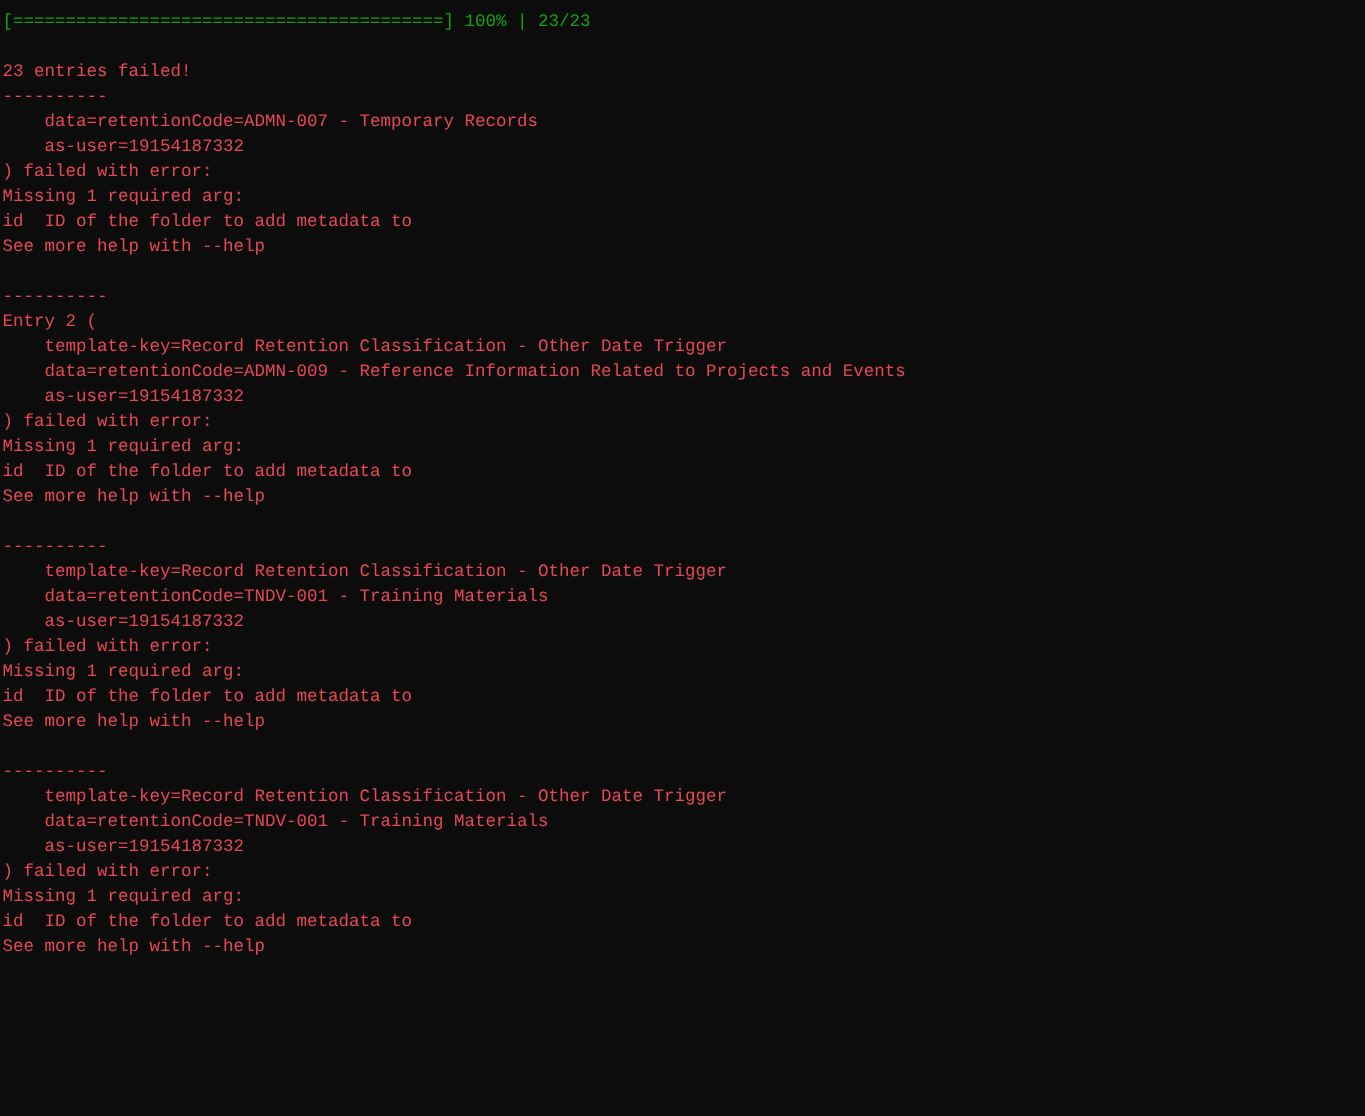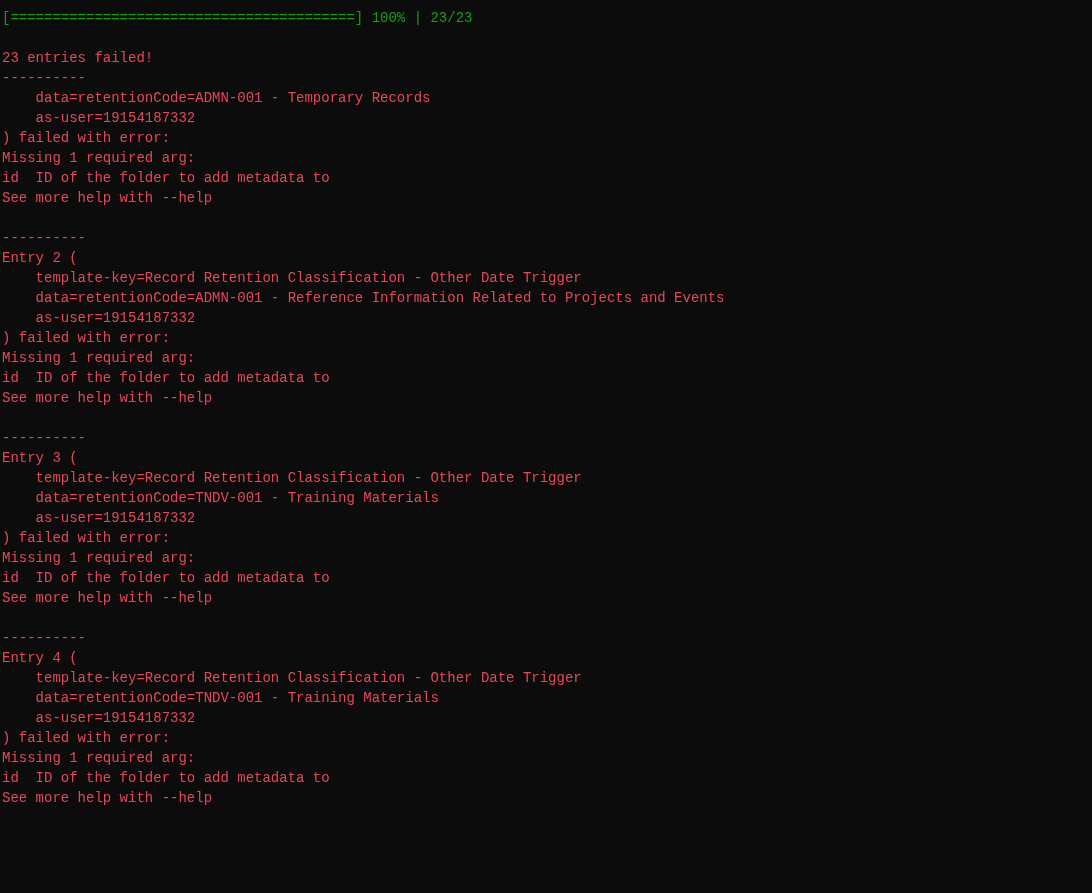--- a/index.html
+++ b/index.html
@@ -19,49 +19,47 @@
   .red    { color: #e74856; text-align: center; }
 </style>
 </head>
 <body>
 
 <div id="terminal">
     <div class="line"><span class="green">[=========================================] 100% | 23/23</span></div>
     <div class="line">&nbsp;</div>
     <div class="line"><span class="red">23 entries failed!</span></div>
     <div class="line"><span class="red">----------</span></div>
-    <div class="line"><span class="red">    data=retentionCode=ADMN-001 - Temporary Records</span></div>
+    <div class="line"><span class="red">    data=retentionCode=ADMN-007 - Temporary Records</span></div>
     <div class="line"><span class="red">    as-user=19154187332</span></div>
     <div class="line"><span class="red">) failed with error:</span></div>
     <div class="line"><span class="red">Missing 1 required arg:</span></div>
     <div class="line"><span class="red">id  ID of the folder to add metadata to</span></div>
     <div class="line"><span class="red">See more help with --help</span></div>
     <div class="line">&nbsp;</div>
     <div class="line"><span class="red">----------</span></div>
     <div class="line"><span class="red">Entry 2 (</span></div>
     <div class="line"><span class="red">    template-key=Record Retention Classification - Other Date Trigger</span></div>
-    <div class="line"><span class="red">    data=retentionCode=ADMN-001 - Reference Information Related to Projects and Events</span></div>
+    <div class="line"><span class="red">    data=retentionCode=ADMN-009 - Reference Information Related to Projects and Events</span></div>
     <div class="line"><span class="red">    as-user=19154187332</span></div>
     <div class="line"><span class="red">) failed with error:</span></div>
     <div class="line"><span class="red">Missing 1 required arg:</span></div>
     <div class="line"><span class="red">id  ID of the folder to add metadata to</span></div>
     <div class="line"><span class="red">See more help with --help</span></div>
     <div class="line">&nbsp;</div>
     <div class="line"><span class="red">----------</span></div>
-    <div class="line"><span class="red">Entry 3 (</span></div>
     <div class="line"><span class="red">    template-key=Record Retention Classification - Other Date Trigger</span></div>
     <div class="line"><span class="red">    data=retentionCode=TNDV-001 - Training Materials</span></div>
     <div class="line"><span class="red">    as-user=19154187332</span></div>
     <div class="line"><span class="red">) failed with error:</span></div>
     <div class="line"><span class="red">Missing 1 required arg:</span></div>
     <div class="line"><span class="red">id  ID of the folder to add metadata to</span></div>
     <div class="line"><span class="red">See more help with --help</span></div>
     <div class="line">&nbsp;</div>
     <div class="line"><span class="red">----------</span></div>
-    <div class="line"><span class="red">Entry 4 (</span></div>
     <div class="line"><span class="red">    template-key=Record Retention Classification - Other Date Trigger</span></div>
     <div class="line"><span class="red">    data=retentionCode=TNDV-001 - Training Materials</span></div>
     <div class="line"><span class="red">    as-user=19154187332</span></div>
     <div class="line"><span class="red">) failed with error:</span></div>
     <div class="line"><span class="red">Missing 1 required arg:</span></div>
     <div class="line"><span class="red">id  ID of the folder to add metadata to</span></div>
     <div class="line"><span class="red">See more help with --help</span></div>
   </div>
 
 </body></html>

